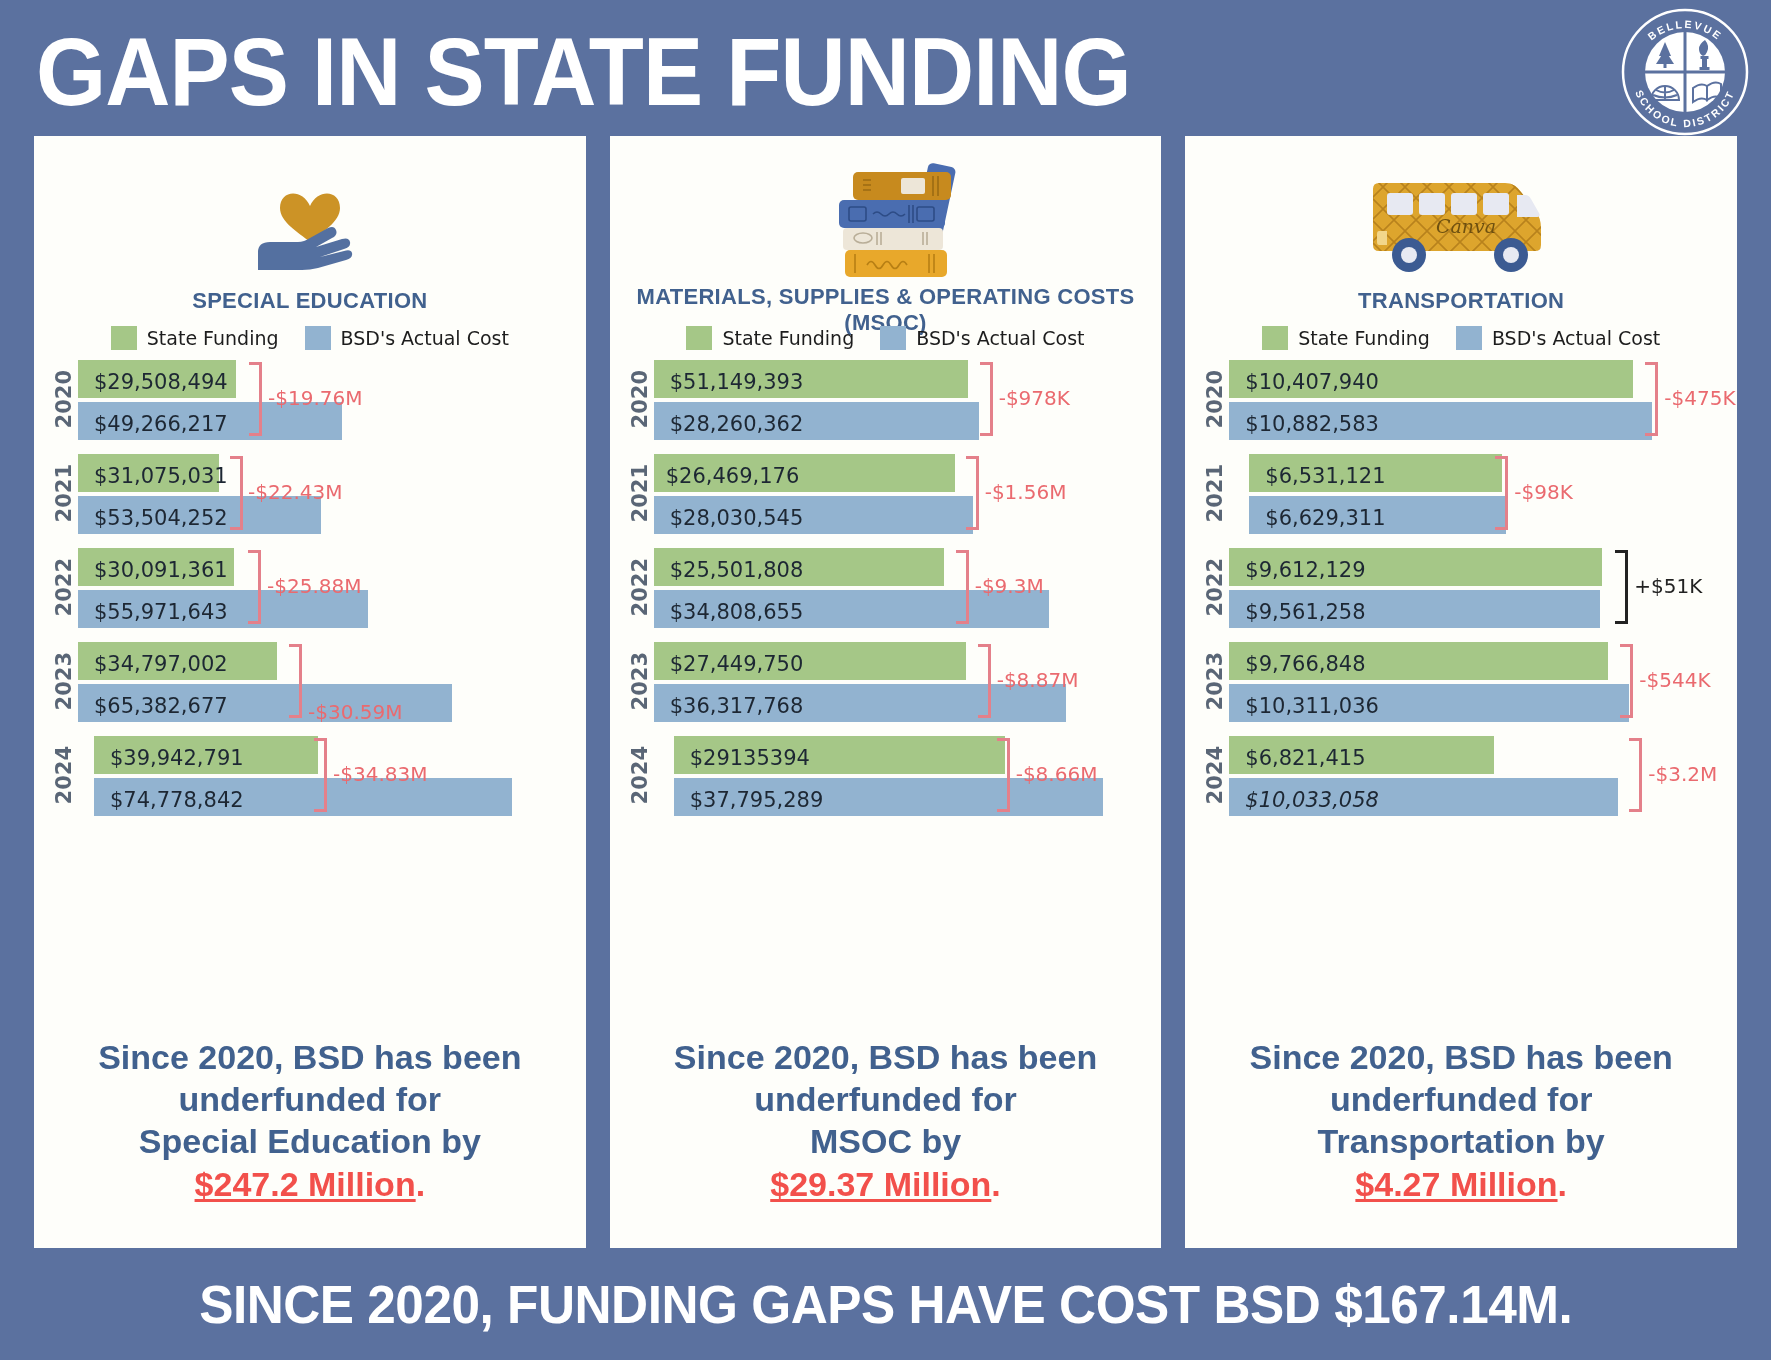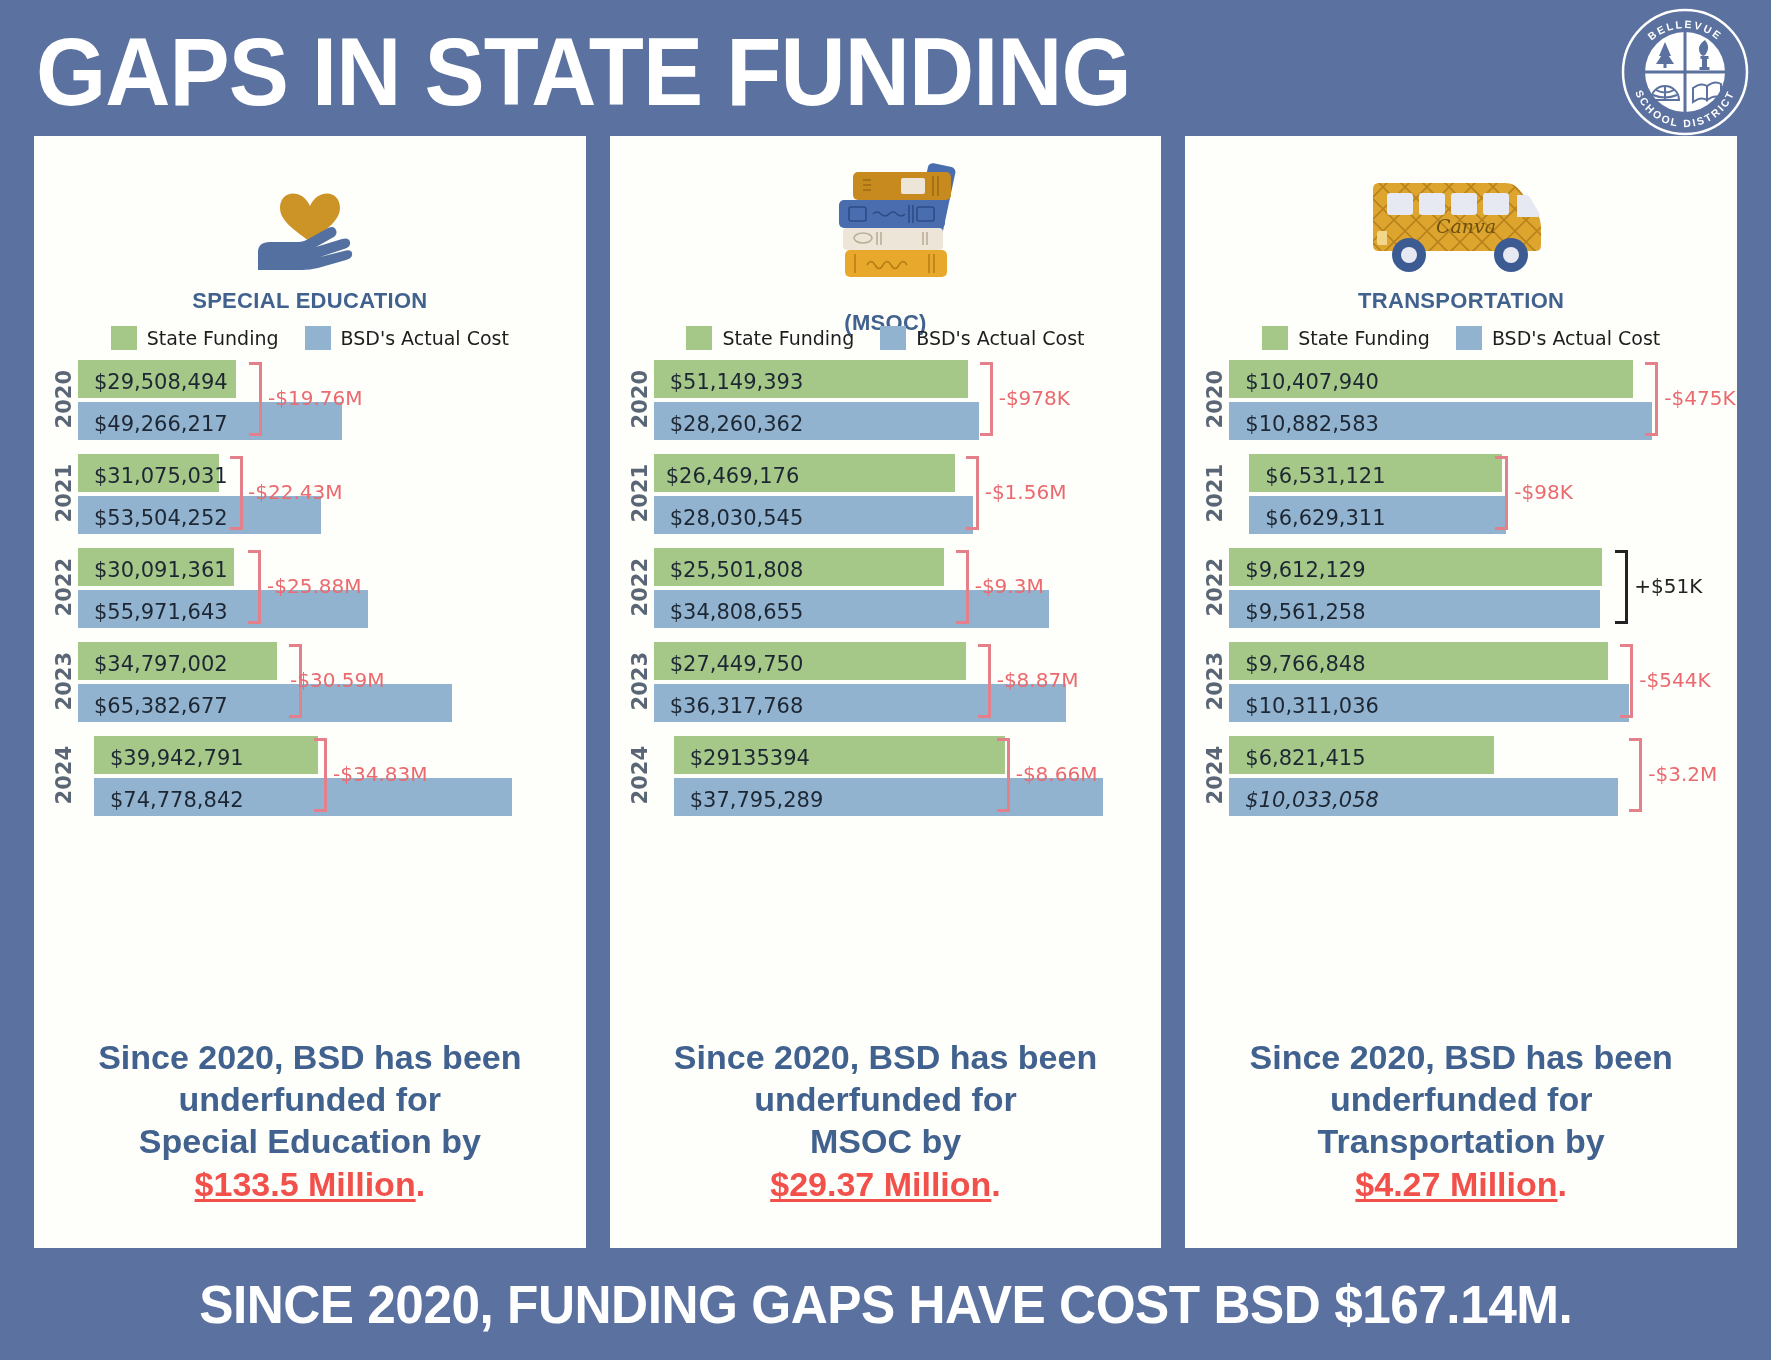--- a/index.html
+++ b/index.html
@@ -309,40 +309,40 @@
           </div>
         </div>
         <div class="row">
           <div class="year">2023</div>
           <div class="bars">
             <div class="bar green" style="left: 0px; width: 199px;"></div>
             <div class="bar-label" style="top: 12px; left: 16px;">$34,797,002</div>
             <div class="bar blue" style="left: 0px; width: 374px;"></div>
             <div class="bar-label" style="top: 54px; left: 16px;">$65,382,677</div>
             <div class="bracket" style="left: 211px;"></div>
-            <div class="delta" style="left: 212px;">-$30.59M</div>
+            <div class="delta" style="left: 230px; margin-top: 32px;">-$30.59M</div>
           </div>
         </div>
         <div class="row">
           <div class="year">2024</div>
           <div class="bars">
             <div class="bar green" style="left: 16px; width: 224px;"></div>
             <div class="bar-label" style="top: 12px; left: 32px;">$39,942,791</div>
             <div class="bar blue" style="left: 16px; width: 418px;"></div>
             <div class="bar-label" style="top: 54px; left: 32px;">$74,778,842</div>
             <div class="bracket" style="left: 236px;"></div>
             <div class="delta" style="left: 255px;">-$34.83M</div>
           </div>
         </div>
       </div>
     <div class="summary">
       <div class="summary-line">Since 2020, BSD has been</div>
       <div class="summary-line">underfunded for</div>
       <div class="summary-line">Special Education by</div>
-      <div class="summary-amount"><span class="u">$133.5 Million</span><span>.</span></div>
+      <div class="summary-amount"><span class="u">$247.2 Million</span><span>.</span></div>
     </div>
   </div>
 
   <div class="panel">
     <div class="panel-head">
       <div class="icon-wrap">
         <svg viewBox="0 0 170 130" width="170" height="130" aria-hidden="true">
 
           <g transform="rotate(12 130 70)">
             <rect x="116" y="14" width="28" height="104" rx="5" fill="#4A6DB0"></rect>
@@ -371,21 +371,21 @@
           </g>
 
           <rect x="44" y="100" width="102" height="27" rx="5" fill="#E8A82B"></rect>
           <g stroke="#B77F14" stroke-width="1.6" fill="none">
             <path d="M54 104 v19 M128 104 v19 M133 104 v19"></path>
             <path d="M66 115 q4 -7 8 0 q4 7 8 0 q4 -7 8 0 q4 7 8 0 q4 -7 8 0"></path>
           </g>
         </svg>
       </div>
       <div class="panel-title two-line">
-        <br>
+        <span>MATERIALS, SUPPLIES &amp; OPERATING COSTS</span><br>
         <span>(MSOC)</span>
       </div>
     </div>
     <div class="legend">
       <div class="legend-item">
         <span class="legend-swatch" style="background:#A5C787"></span>
         <span class="legend-label">State Funding</span>
       </div>
       <div class="legend-item">
         <span class="legend-swatch" style="background:#92B3D0"></span>

